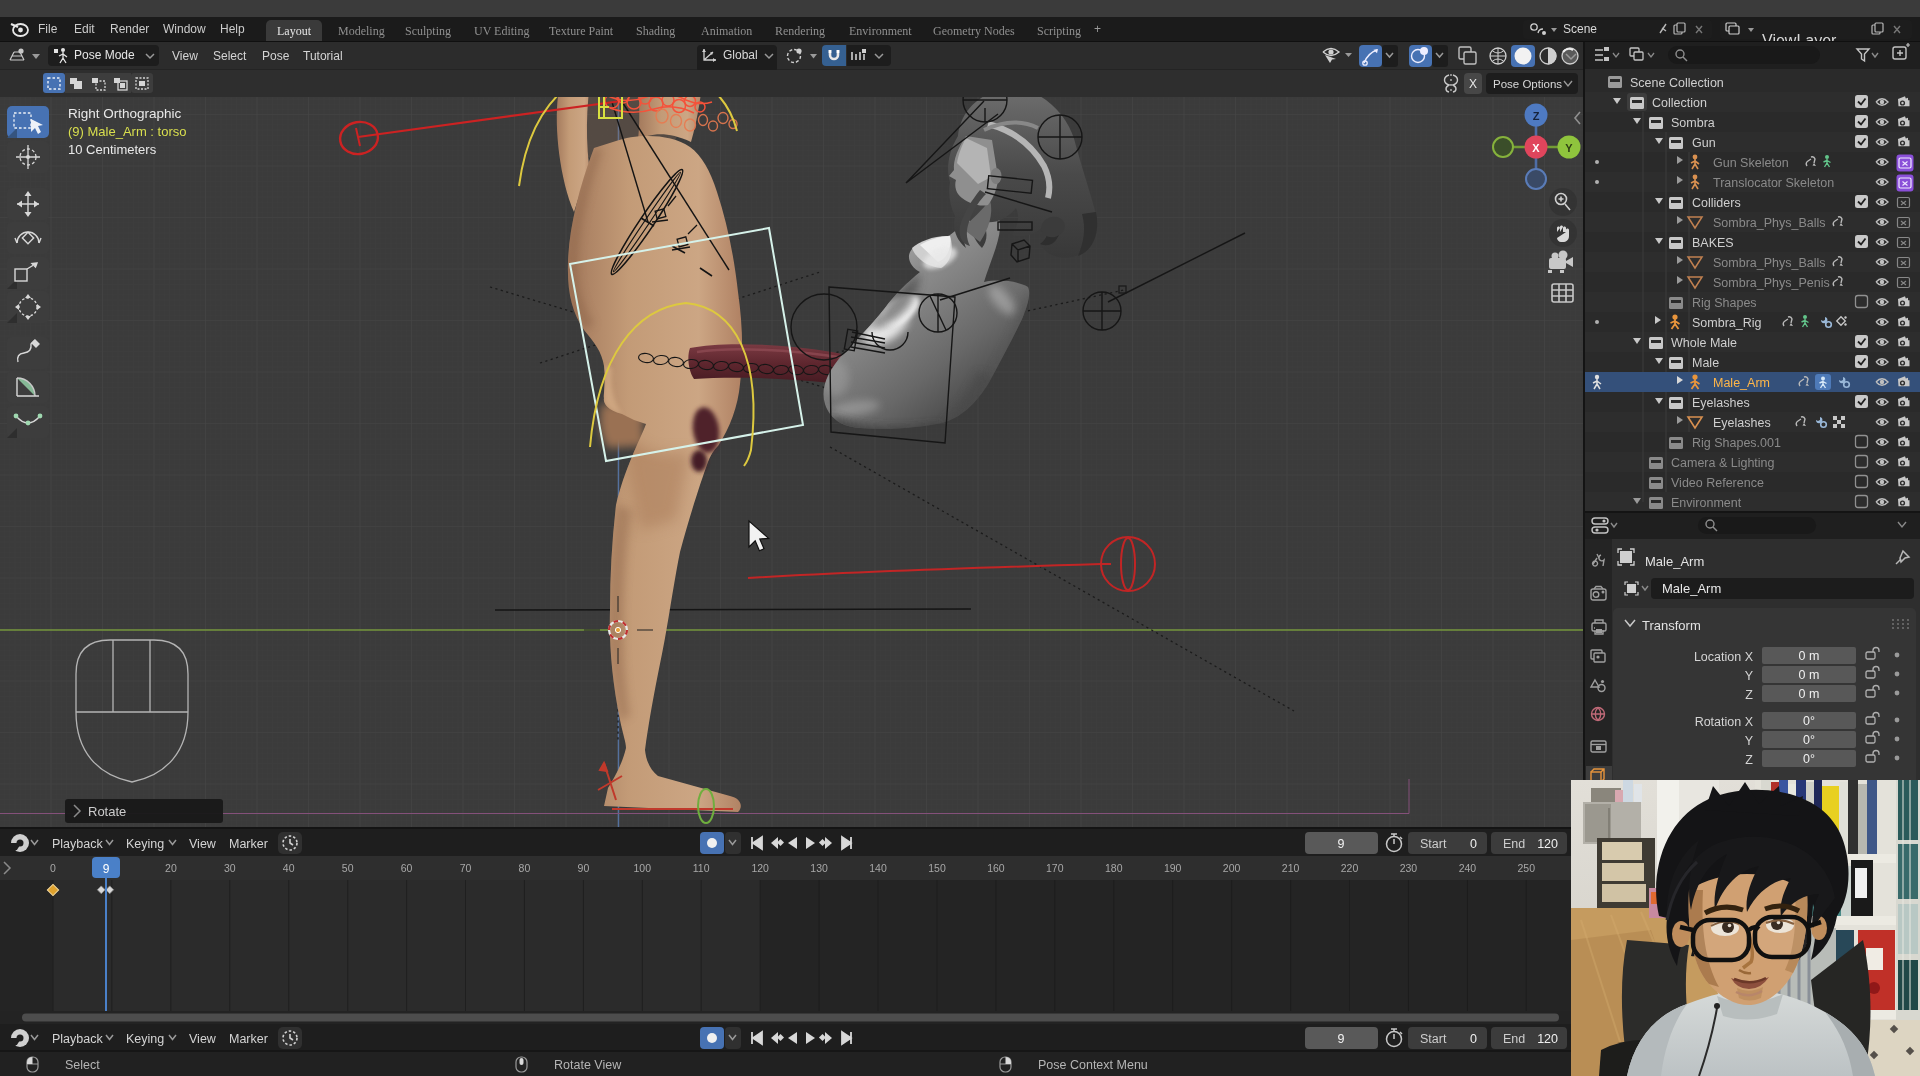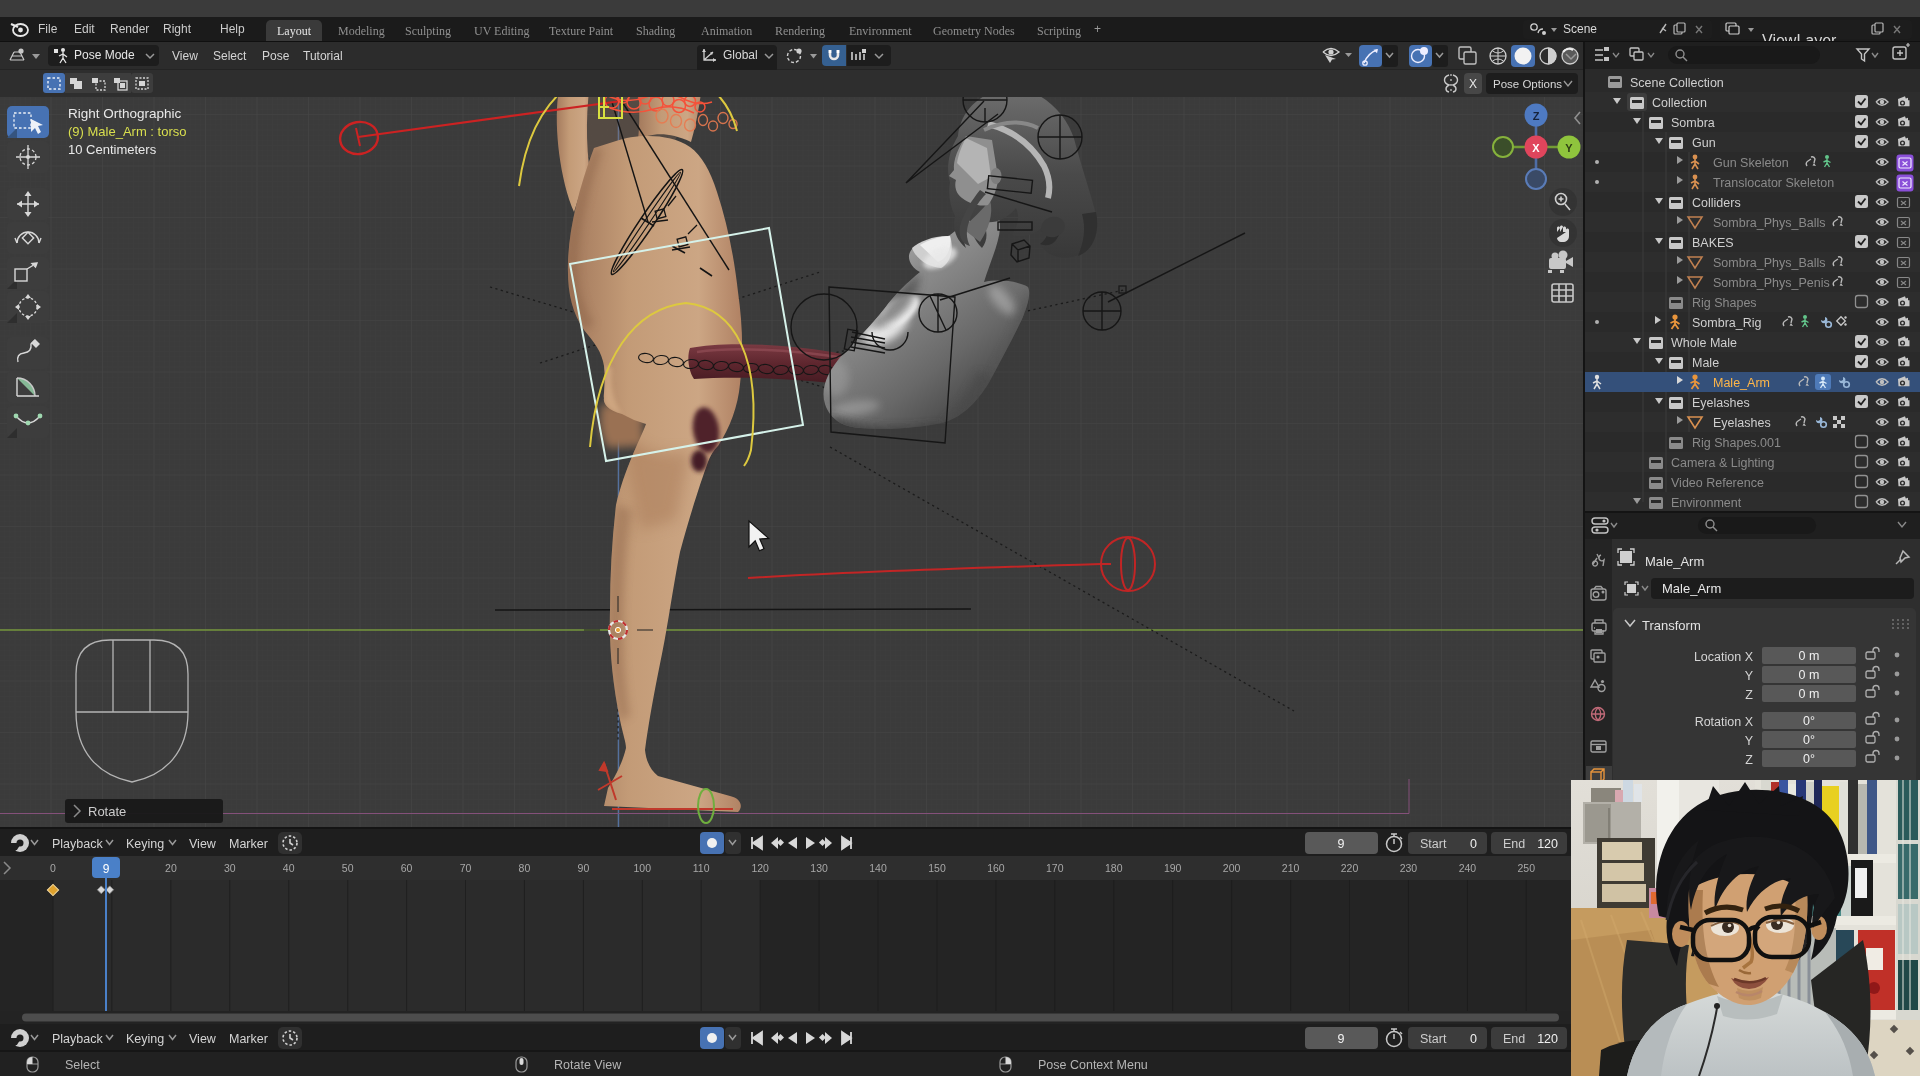--- a/index.html
+++ b/index.html
@@ -451,21 +451,21 @@
 
   <div class="abs" id="topbar">
     <svg class="abs" width="20" height="17" viewBox="0 0 20 17" style="left:9px;top:4px">
       <ellipse cx="11.5" cy="9" rx="7.5" ry="6" fill="none" stroke="#e8e8e8" stroke-width="1.8"></ellipse>
       <circle cx="11.5" cy="9" r="2.4" fill="#e8e8e8"></circle>
       <path d="M2,3 L9,6" stroke="#e8e8e8" stroke-width="2.2"></path>
     </svg>
     <span class="menu" style="left:38px">File</span>
     <span class="menu" style="left:74px">Edit</span>
     <span class="menu" style="left:110px">Render</span>
-    <span class="menu" style="left:163px">Right</span>
+    <span class="menu" style="left:163px">Window</span>
     <span class="menu" style="left:220px">Help</span>
     <span class="tab active" style="left:266px">Layout</span>
     <span class="tab" style="left:327px">Modeling</span>
     <span class="tab" style="left:394px">Sculpting</span>
     <span class="tab" style="left:463px">UV Editing</span>
     <span class="tab" style="left:538px">Texture Paint</span>
     <span class="tab" style="left:625px">Shading</span>
     <span class="tab" style="left:690px">Animation</span>
     <span class="tab" style="left:764px">Rendering</span>
     <span class="tab" style="left:838px">Environment</span>

